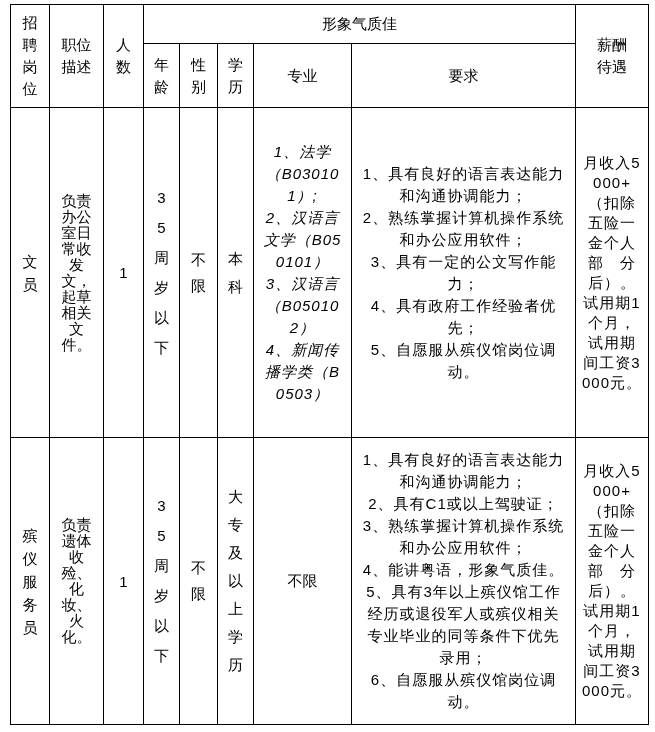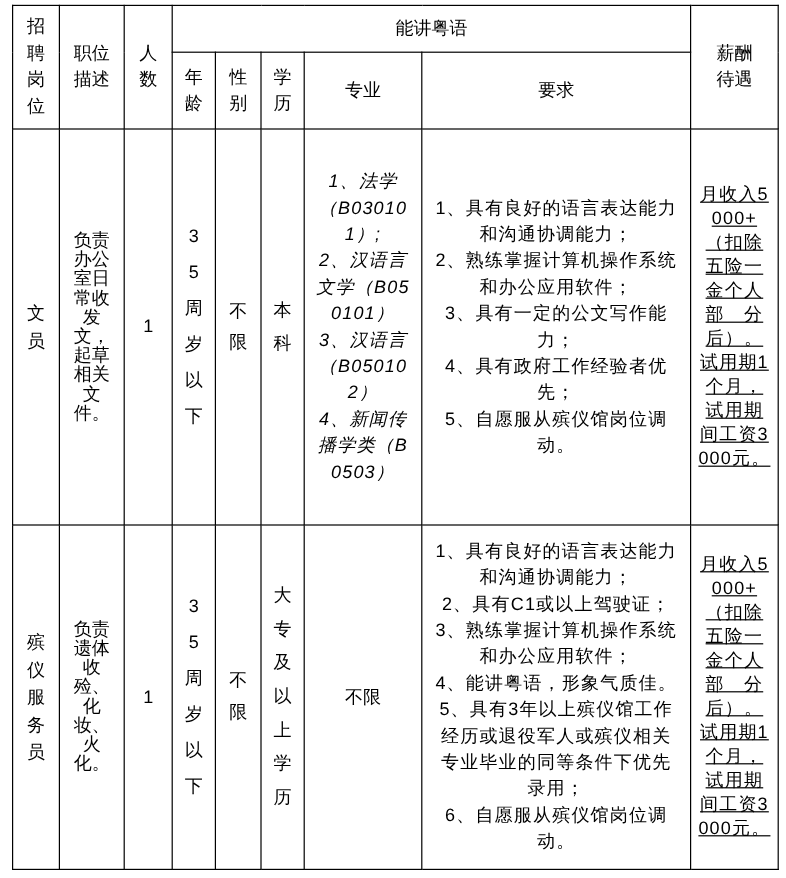--- a/index.html
+++ b/index.html
@@ -50,21 +50,20 @@
   }
   .req-cell {
     text-align: left;
     line-height: 22px;
     letter-spacing: 1px;
   }
   .sal-cell {
     text-align: left;
     line-height: 20px;
     letter-spacing: 1px;
-    text-decoration: underline;
   }
 </style>
 </head>
 <body>
 
 <div class="page">
   <table class="recruit">
     <colgroup>
       <col style="width:39px">
       <col style="width:54px">
@@ -79,21 +78,21 @@
     <tbody>
         <tr style="height:39px">
       <th rowspan="2" class="lh23">招
 聘
 岗
 位</th>
       <th rowspan="2">职位
 描述</th>
       <th rowspan="2">人
 数</th>
-      <th colspan="5">能讲粤语</th>
+      <th colspan="5">形象气质佳</th>
       <th rowspan="2">薪酬
 待遇</th>
     </tr>
     <tr style="height:64px">
       <th>年
 龄</th>
       <th>性
 别</th>
       <th>学
 历</th>

